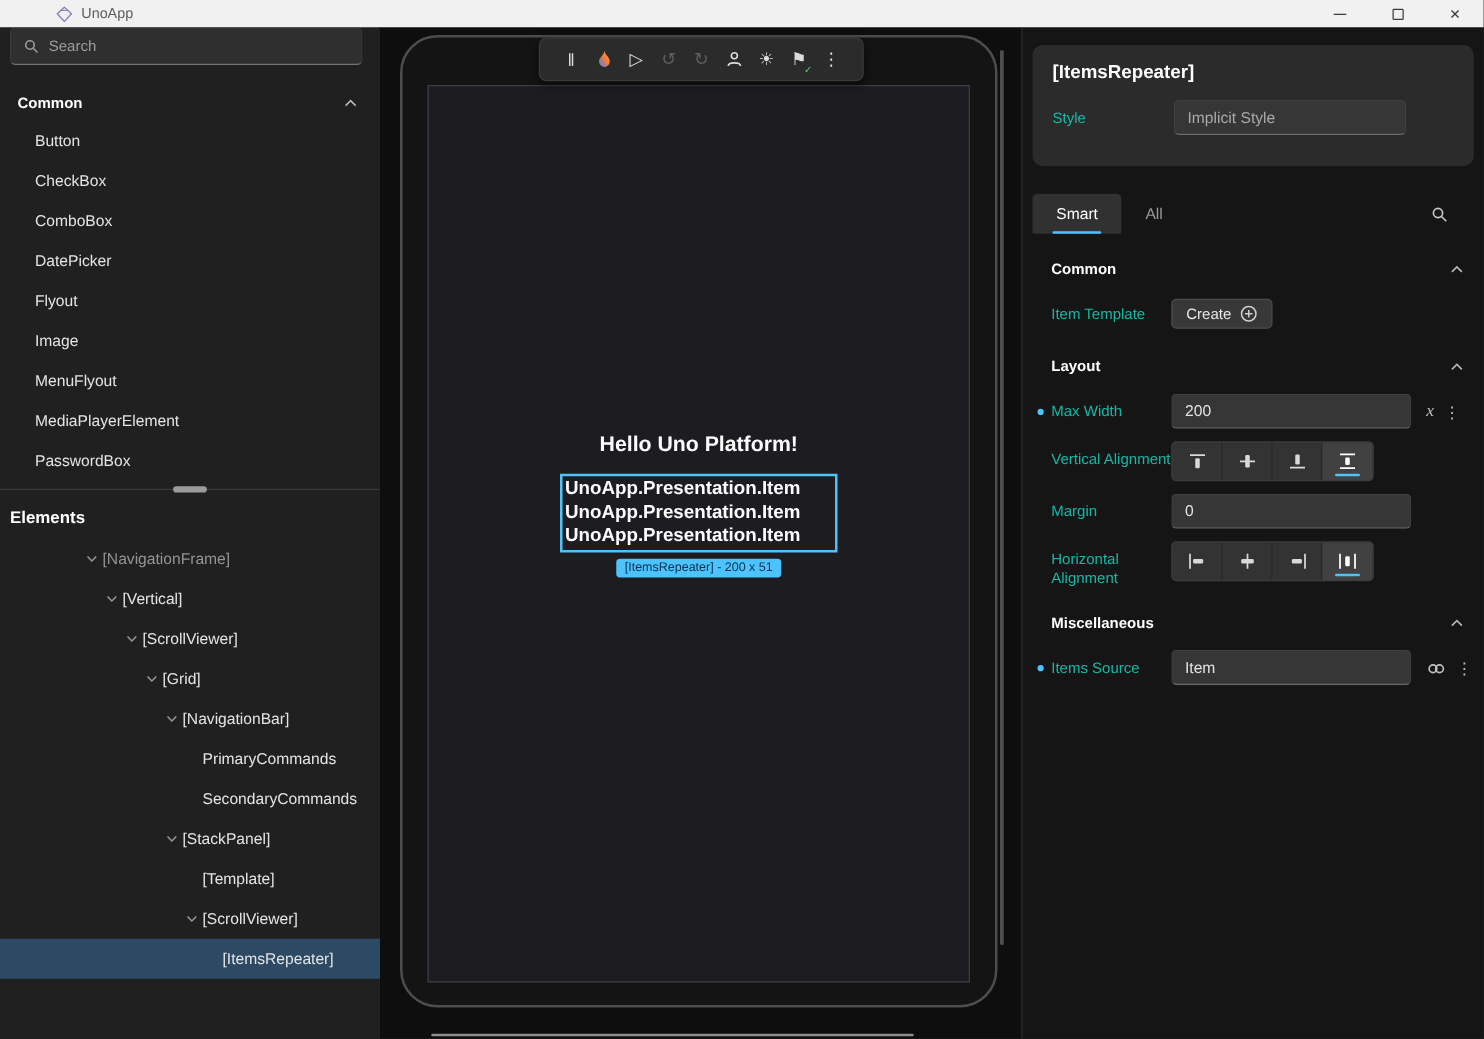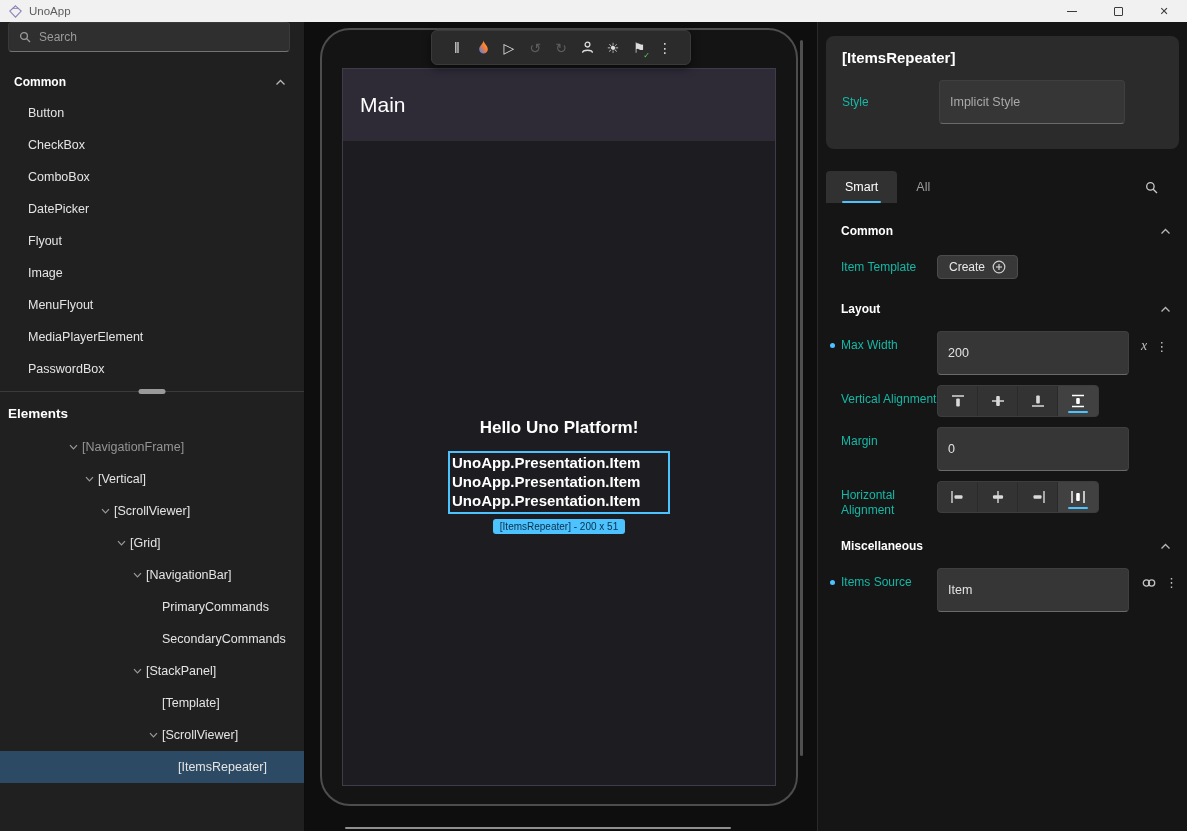--- a/index.html
+++ b/index.html
@@ -1,20 +1,20 @@
 <!DOCTYPE html>
 <html><head>
 <meta charset="utf-8">
 <style>
   * { margin:0; padding:0; box-sizing:border-box; font-family:"Liberation Sans","DejaVu Sans",sans-serif; }
   html,body { width:1187px; height:831px; overflow:hidden; background:#202020; }
   .window { position:relative; width:1187px; height:831px; }
 
   
-  .titlebar { position:absolute; top:0; left:0; right:0; height:22px; background:#f1f1f1; display:flex; align-items:center; }
+  .titlebar { position:absolute; top:0; left:0; right:0; height:22px; background:#f1f1f1; display:flex; align-items:center;padding-left:36px; }
   .title-left { display:flex; align-items:center; gap:7px; padding-left:9px; }
   .app-title { font-size:11.5px; color:#5c5c5c; }
   .win-controls { margin-left:auto; display:flex; height:100%; }
   .win-btn { width:46px; height:100%; display:flex; align-items:center; justify-content:center; color:#3c3c3c; font-size:11px; }
   .min-glyph { width:10px; height:1px; background:#3c3c3c; display:block; }
   .max-glyph { width:9px; height:9px; border:1px solid #3c3c3c; border-radius:1px; display:block; }
 
   
   .sidebar { position:absolute; top:22px; left:0; width:305px; bottom:0; background:#202020; border-right:1px solid #0c0c0c; overflow:hidden; }
   .panel-title { font-size:13.5px; font-weight:bold; color:#ffffff; line-height:18px; }
@@ -56,21 +56,21 @@
   .canvas-vscroll { position:absolute; right:14px; top:18px; width:3px; height:716px; background:#4f4f4f; border-radius:2px; }
   .canvas-hscroll { position:absolute; left:40px; bottom:2px; width:386px; height:2px; background:#8f8f8f; border-radius:1px; }
 
   
   .rightpanel { position:absolute; top:22px; left:817px; right:0; bottom:0; background:#151515; border-left:1px solid #2a2a2a; overflow:hidden; }
   .prop-card { margin:14px 8px 0; background:#2b2b2b; border-radius:8px; padding:12px 16px 25px; }
   .prop-card-title { font-size:15px; font-weight:bold; color:#ffffff; line-height:20px; }
   .prop-card-row { display:flex; align-items:center; margin-top:12px; }
   .plabel { width:96px; font-size:12px; color:#14b8a6; line-height:15px; flex:0 0 96px; }
   .card-label { flex:0 0 97px; width:97px; }
-  .pinput { height:44px; background:#363636; border:1px solid #3f3f3f; border-bottom-color:#6a6a6a; border-radius:4px; display:flex; align-items:center; padding:0 10px; font-size:12.5px; color:#e2e2e2; }
+  .pinput { height:28px; background:#363636; border:1px solid #3f3f3f; border-bottom-color:#6a6a6a; border-radius:4px; display:flex; align-items:center; padding:0 10px; font-size:12.5px; color:#e2e2e2; }
   .style-input { width:186px; color:#a9a9a9; }
 
   .tabs-row { display:flex; align-items:center; margin:22px 8px 0; }
   .tab { padding:9px 19px; font-size:12.5px; color:#9b9b9b; border-radius:4px 4px 0 0; position:relative; }
   .tab.selected { background:#313131; color:#ffffff; }
   .tab.selected:after { content:''; position:absolute; left:16px; right:16px; bottom:0; height:2px; background:#4cc2ff; border-radius:1px; }
   .tabs-search { margin-left:auto; margin-right:20px; display:flex; align-items:center; }
 
   .rp-sections { padding:0 16px 0 23px; }
   .sec-header { display:flex; align-items:center; margin:16px 0 10px; height:24px; }
@@ -280,23 +280,20 @@
       <span class="ticon">☀</span>
       <span class="ticon">
         <span>⚑</span>
         <span class="sub-check" style="color:#57d45e">✓</span>
       </span>
       <span class="ticon">⋮</span>
     </div>
 
     <div class="device">
       <div class="screen">
-        <div class="nav-header">
-          <span>Main</span>
-        </div>
         <div class="screen-body">
           <div class="center-stack">
             <div class="hello">Hello Uno Platform!</div>
             <div class="selection">
               <div class="sel-line">UnoApp.Presentation.Item</div>
               <div class="sel-line">UnoApp.Presentation.Item</div>
               <div class="sel-line">UnoApp.Presentation.Item</div>
             </div>
             <div class="sel-badge">[ItemsRepeater] - 200 x 51</div>
           </div>

